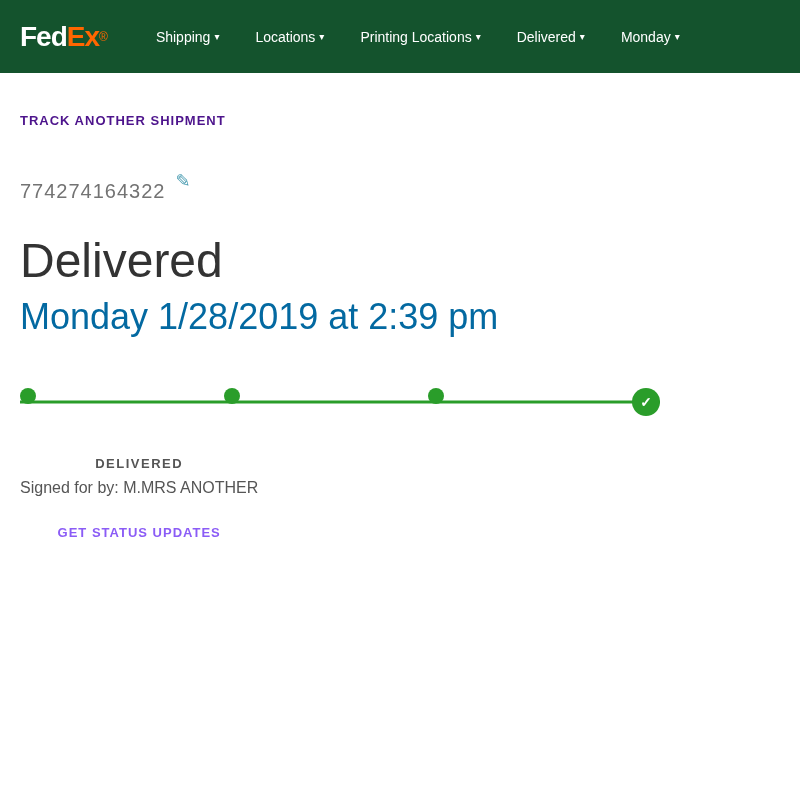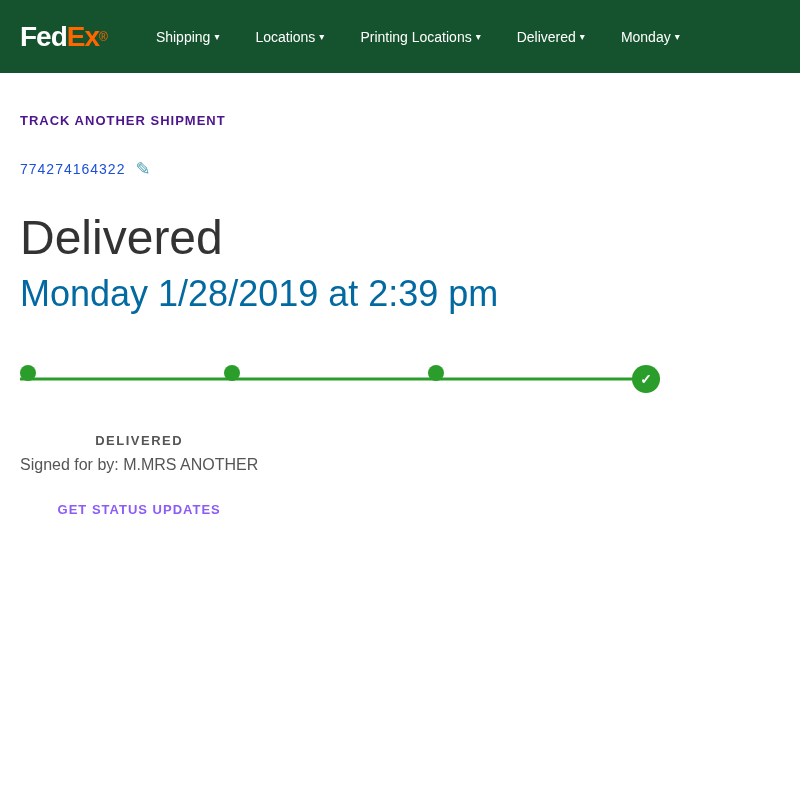--- a/index.html
+++ b/index.html
@@ -79,23 +79,24 @@
     }
 
     
     .tracking-number-row {
       display: flex;
       align-items: center;
       gap: 10px;
       margin-bottom: 30px;
     }
     .tracking-number {
-      font-size: 14px;
-      color: #1d4ed8;
+      font-size: 20px;
+      color: #737373;
       letter-spacing: 1px;
+      margin-top: 22px;
     }
     .edit-icon {
       color: #4d9eb3;
       font-size: 18px;
       cursor: pointer;
     }
 
     
     .status-delivered {
       font-size: 48px;

